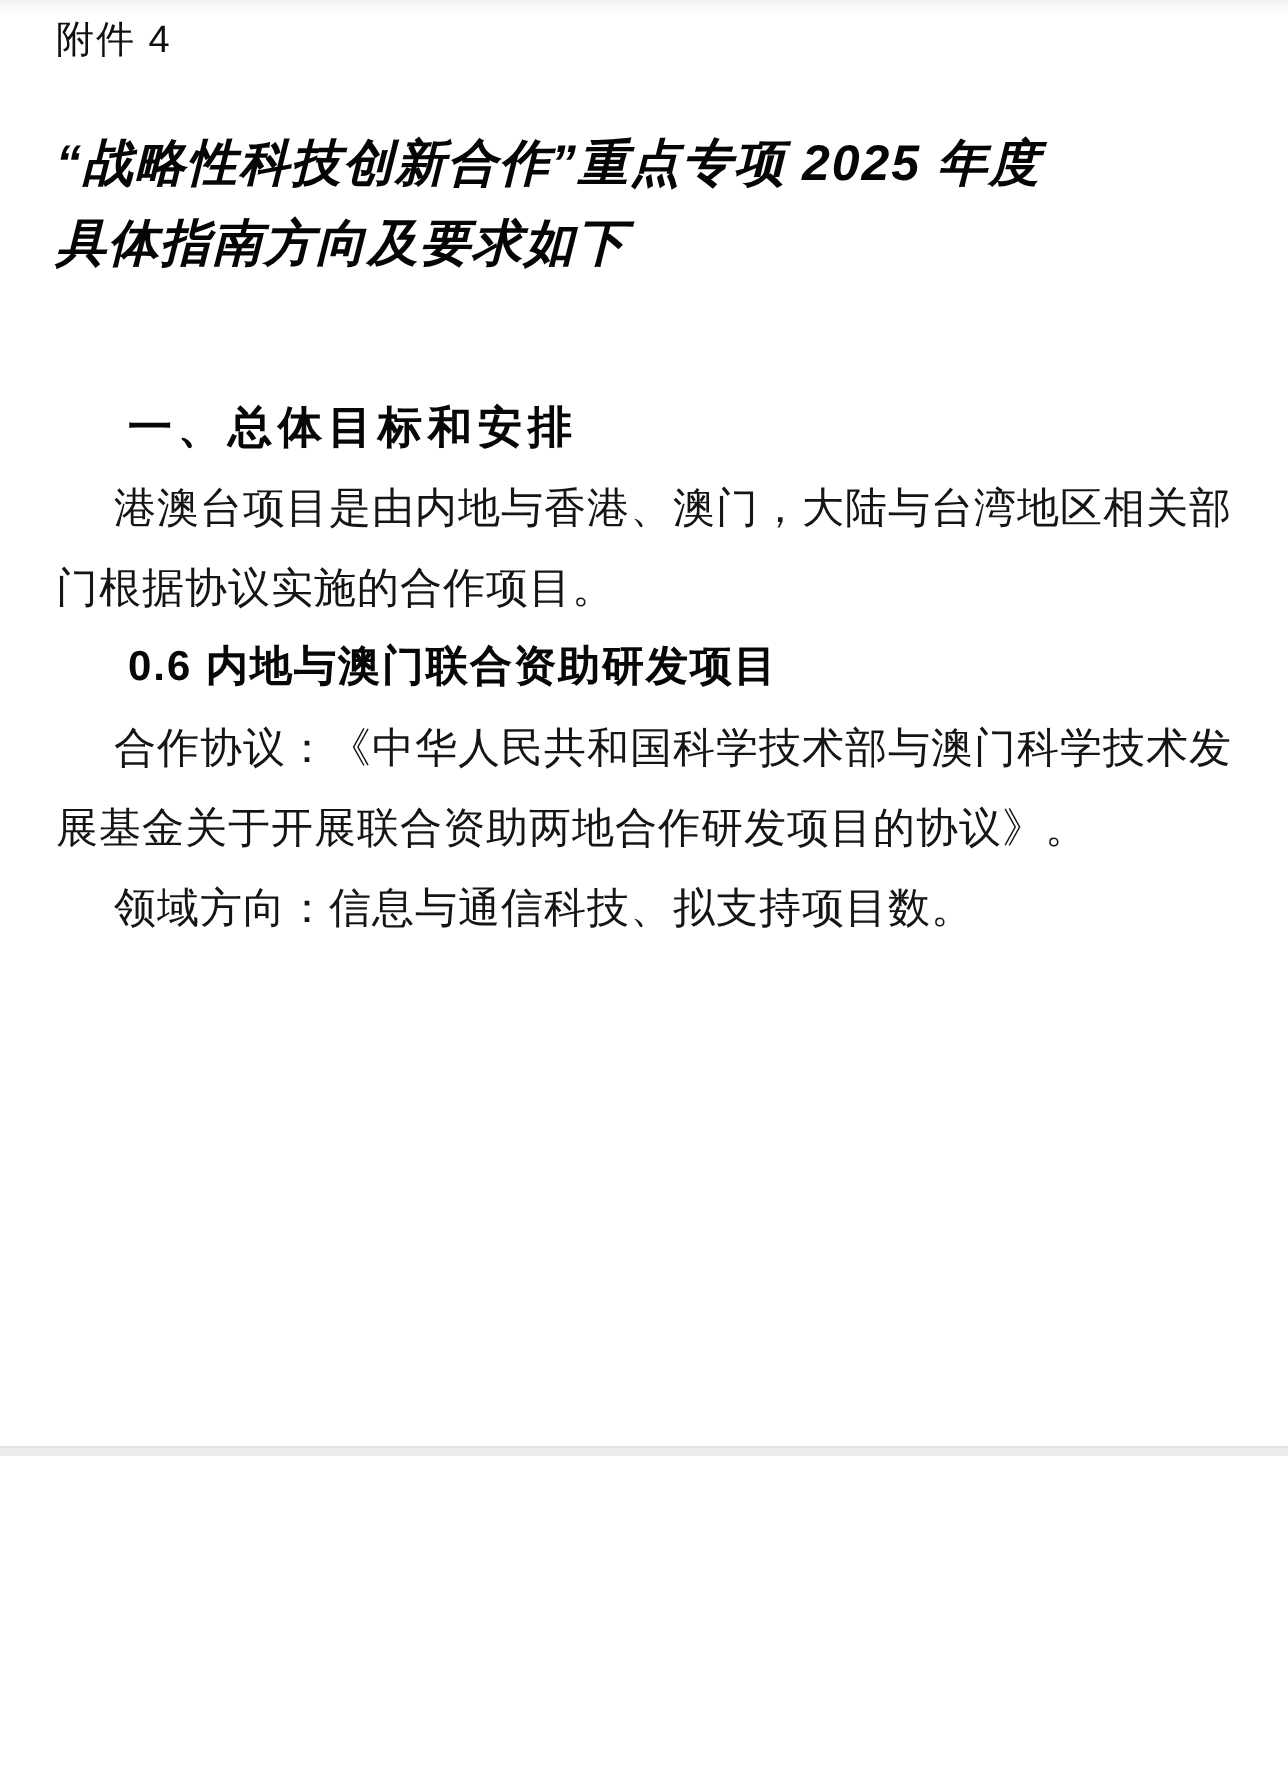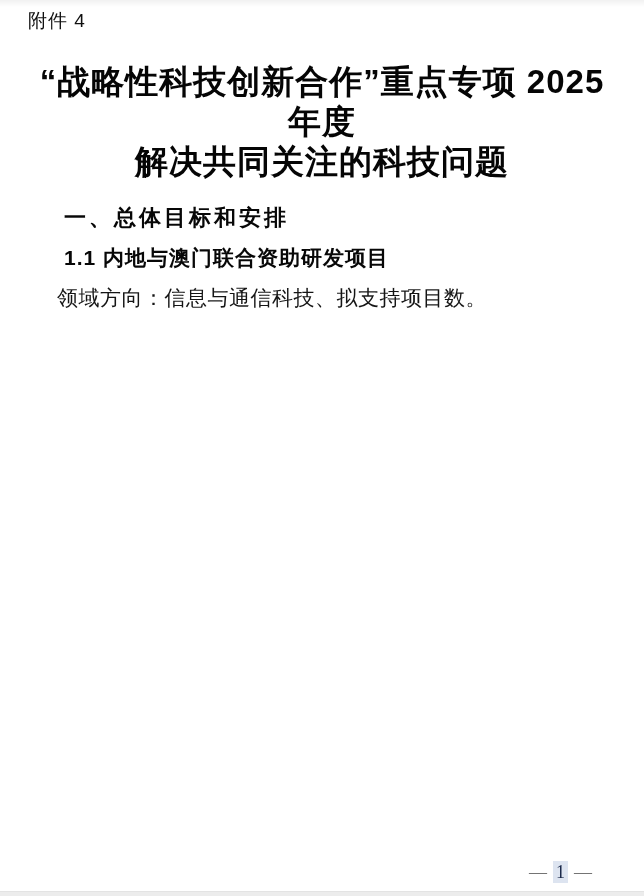--- a/index.html
+++ b/index.html
@@ -3,21 +3,21 @@
 <meta charset="utf-8">
 <style>
   html, body {
     margin: 0;
     padding: 0;
     background: #ffffff;
   }
   .page {
     position: relative;
     width: 644px;
-    height: 896px;
+    height: 728px;
     margin: 0;
     background: linear-gradient(180deg, #f1f1f1 0px, #ffffff 7px, #ffffff 100%);
     color: #121212;
     font-family: "Liberation Serif", "DejaVu Serif", serif;
     overflow: hidden;
     box-sizing: border-box;
   }
   .page::after {           
     content: "";
     position: absolute;
@@ -32,39 +32,40 @@
   .attachment {
     font-family: "Liberation Sans", "DejaVu Sans", sans-serif;
     font-size: 19px;
     font-weight: 500;
     line-height: 26px;
     letter-spacing: 1px;
     color: #101010;
   }
   .doc-title {
     margin: 28px 0 0 0;
-    text-align: center;
+    text-align: left;
     font-family: "Liberation Sans", "DejaVu Sans", sans-serif;
     font-weight: 700;
-    font-size: 33px;
+    font-size: 25px;
     line-height: 40px;
     letter-spacing: 1px;
     color: #050505;
+    font-style: italic;
   }
   .doc-title .tl { display: block; }
   .sec-heading {
     margin: 0 0 0 36px;
     font-family: "Liberation Sans", "DejaVu Sans", sans-serif;
     font-weight: 700;
     font-size: 22px;
     line-height: 40px;
     letter-spacing: 3px;
     color: #070707;
   }
-  .sec-heading.first { margin-top: 16px; }
+  .sec-heading.first { margin-top: 52px; }
   .sec-heading.second { margin-top: 5px; }
   .sub-heading {
     margin: 0 0 0 36px;
     font-family: "Liberation Sans", "DejaVu Sans", sans-serif;
     font-weight: 700;
     font-size: 21px;
     line-height: 40px;
     letter-spacing: 1px;
     color: #070707;
   }
@@ -98,31 +99,33 @@
 </head>
 <body>
 
 <div class="page">
   <div class="content">
 
     <div class="attachment">附件 4</div>
 
     <h1 class="doc-title">
       <span class="tl">“战略性科技创新合作”重点专项 2025 年度</span>
-      <span class="tl">解决共同关注的科技问题</span>
+      <span class="tl">具体指南方向及要求如下</span>
     </h1>
 
     <h2 class="sec-heading first">一、总体目标和安排</h2>
 
+    <p class="para">港澳台项目是由内地与香港、澳门，大陆与台湾地区相关部门根据协议实施的合作项目。</p>
 
 
 
 
-    <h3 class="sub-heading">1.1 内地与澳门联合资助研发项目</h3>
+    <h3 class="sub-heading">0.6 内地与澳门联合资助研发项目</h3>
 
+    <p class="para">合作协议：《中华人民共和国科学技术部与澳门科学技术发展基金关于开展联合资助两地合作研发项目的协议》。</p>
 
     <p class="para">领域方向：信息与通信科技、拟支持项目数。</p>
 
   </div>
 
   <div class="page-number">
     <span class="dash">—</span><span class="num">1</span><span class="dash">—</span>
   </div>
 </div>
 

